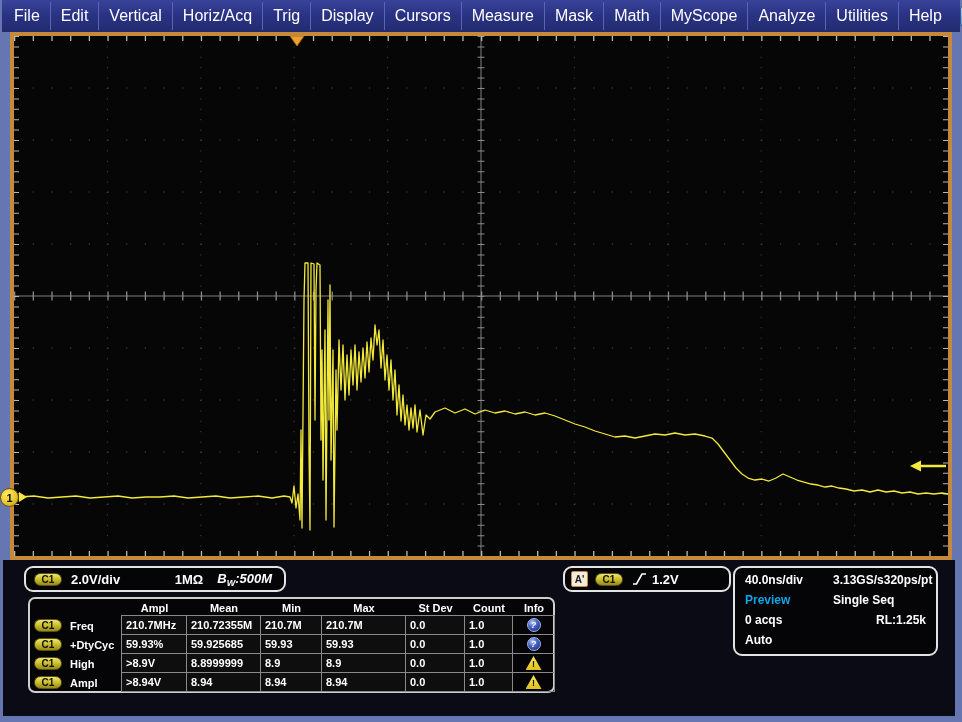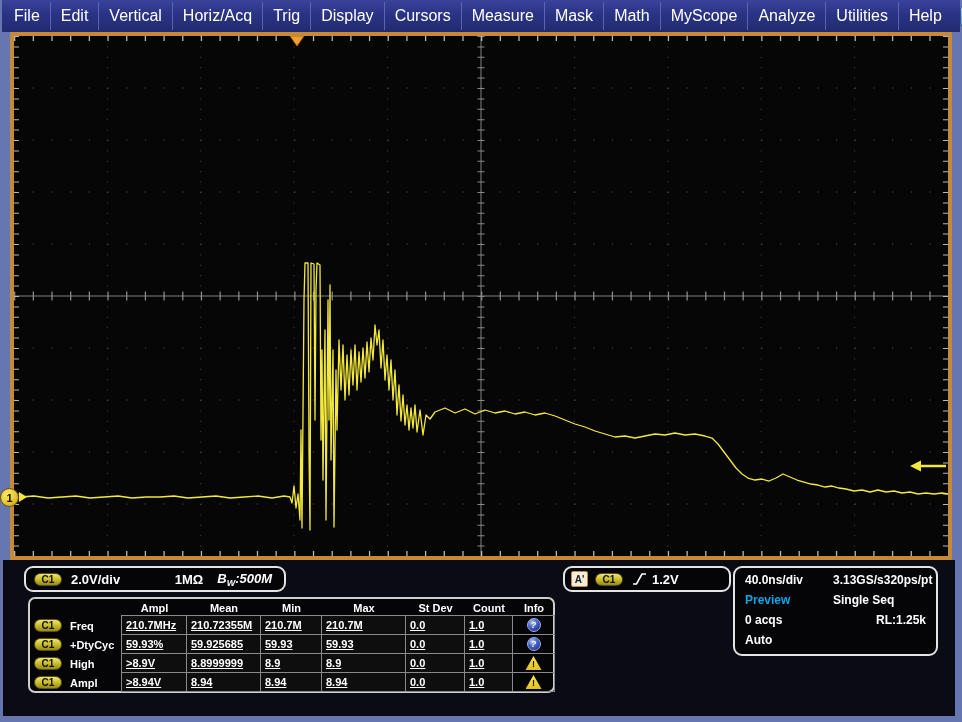--- a/index.html
+++ b/index.html
@@ -84,21 +84,21 @@
   .meas-panel { left:25px; top:37px; width:527px; height:96px; border-radius:7px;
     border:2px solid #cfcfcf; padding:1px 2px; }
   .thead, .trow { display:grid; grid-template-columns:90px 65px 74px 61px 84px 59px 48px 42px; }
   .thead { height:16px; align-items:center; }
   .thead .hcell { font-size:11px; text-align:center; color:#fff; }
   .trow { height:19px; }
   .tcell { font-size:11px; display:flex; align-items:center; }
   .tcell.label { padding-left:2px; }
   .tcell.label .mname { margin-left:8px; }
   .tcell.d { border:1px solid #8a8a8a; margin-left:-1px; margin-top:-1px;
-    background:#0e0e0e; padding-left:4px;text-decoration:underline; }
+    background:#0e0e0e; padding-left:4px; }
   .tcell.info { justify-content:center; border:1px solid #8a8a8a; margin-left:-1px; margin-top:-1px; }
   .qicon { width:14px; height:14px; border-radius:50%;
     background:radial-gradient(circle at 35% 28%, #b8c8f2 0%, #4a66c8 40%, #16226e 100%);
     border:1px solid #9cb0ea; color:#fff; font-size:9px; font-weight:bold; font-style:italic;
     display:flex; align-items:center; justify-content:center; }
   .wicon { position:relative; width:16px; height:14px;
     background:linear-gradient(180deg,#f8e858 0%,#e0c020 100%);
     clip-path:polygon(50% 0, 100% 100%, 0 100%);
     display:flex; align-items:flex-end; justify-content:center; }
   .wicon .wex { color:#201800; font-size:9px; font-weight:bold; line-height:11px; }

